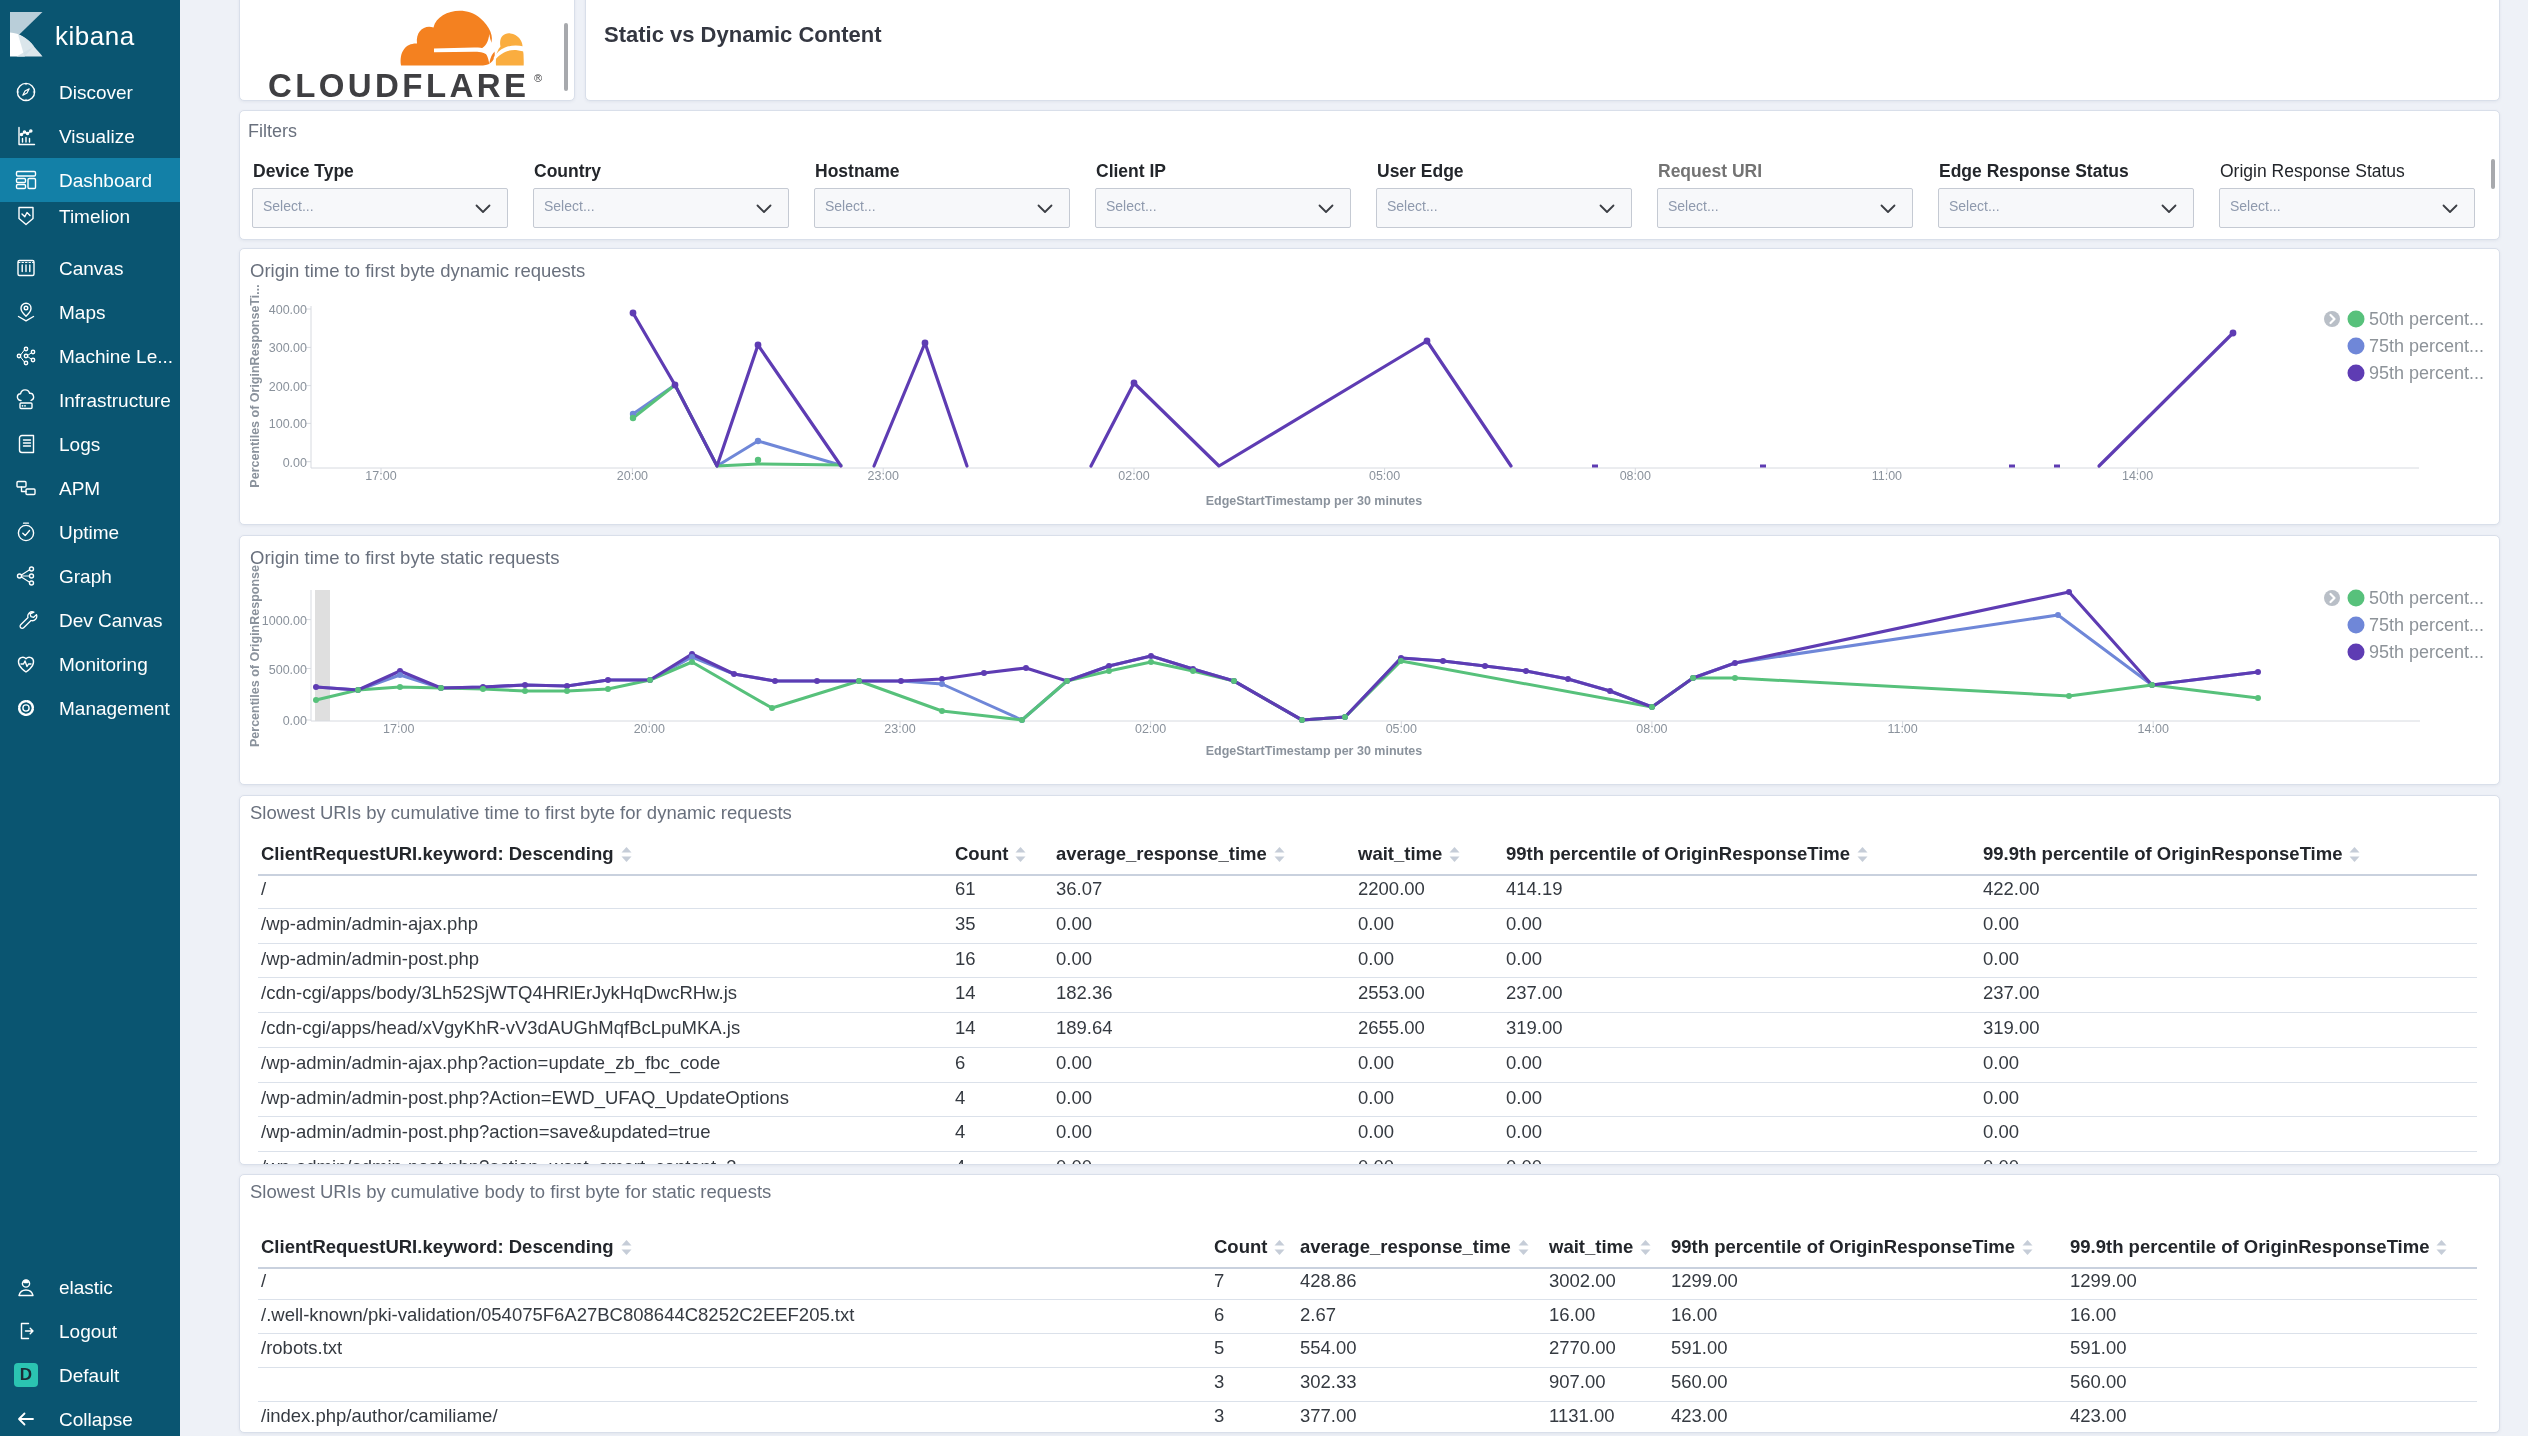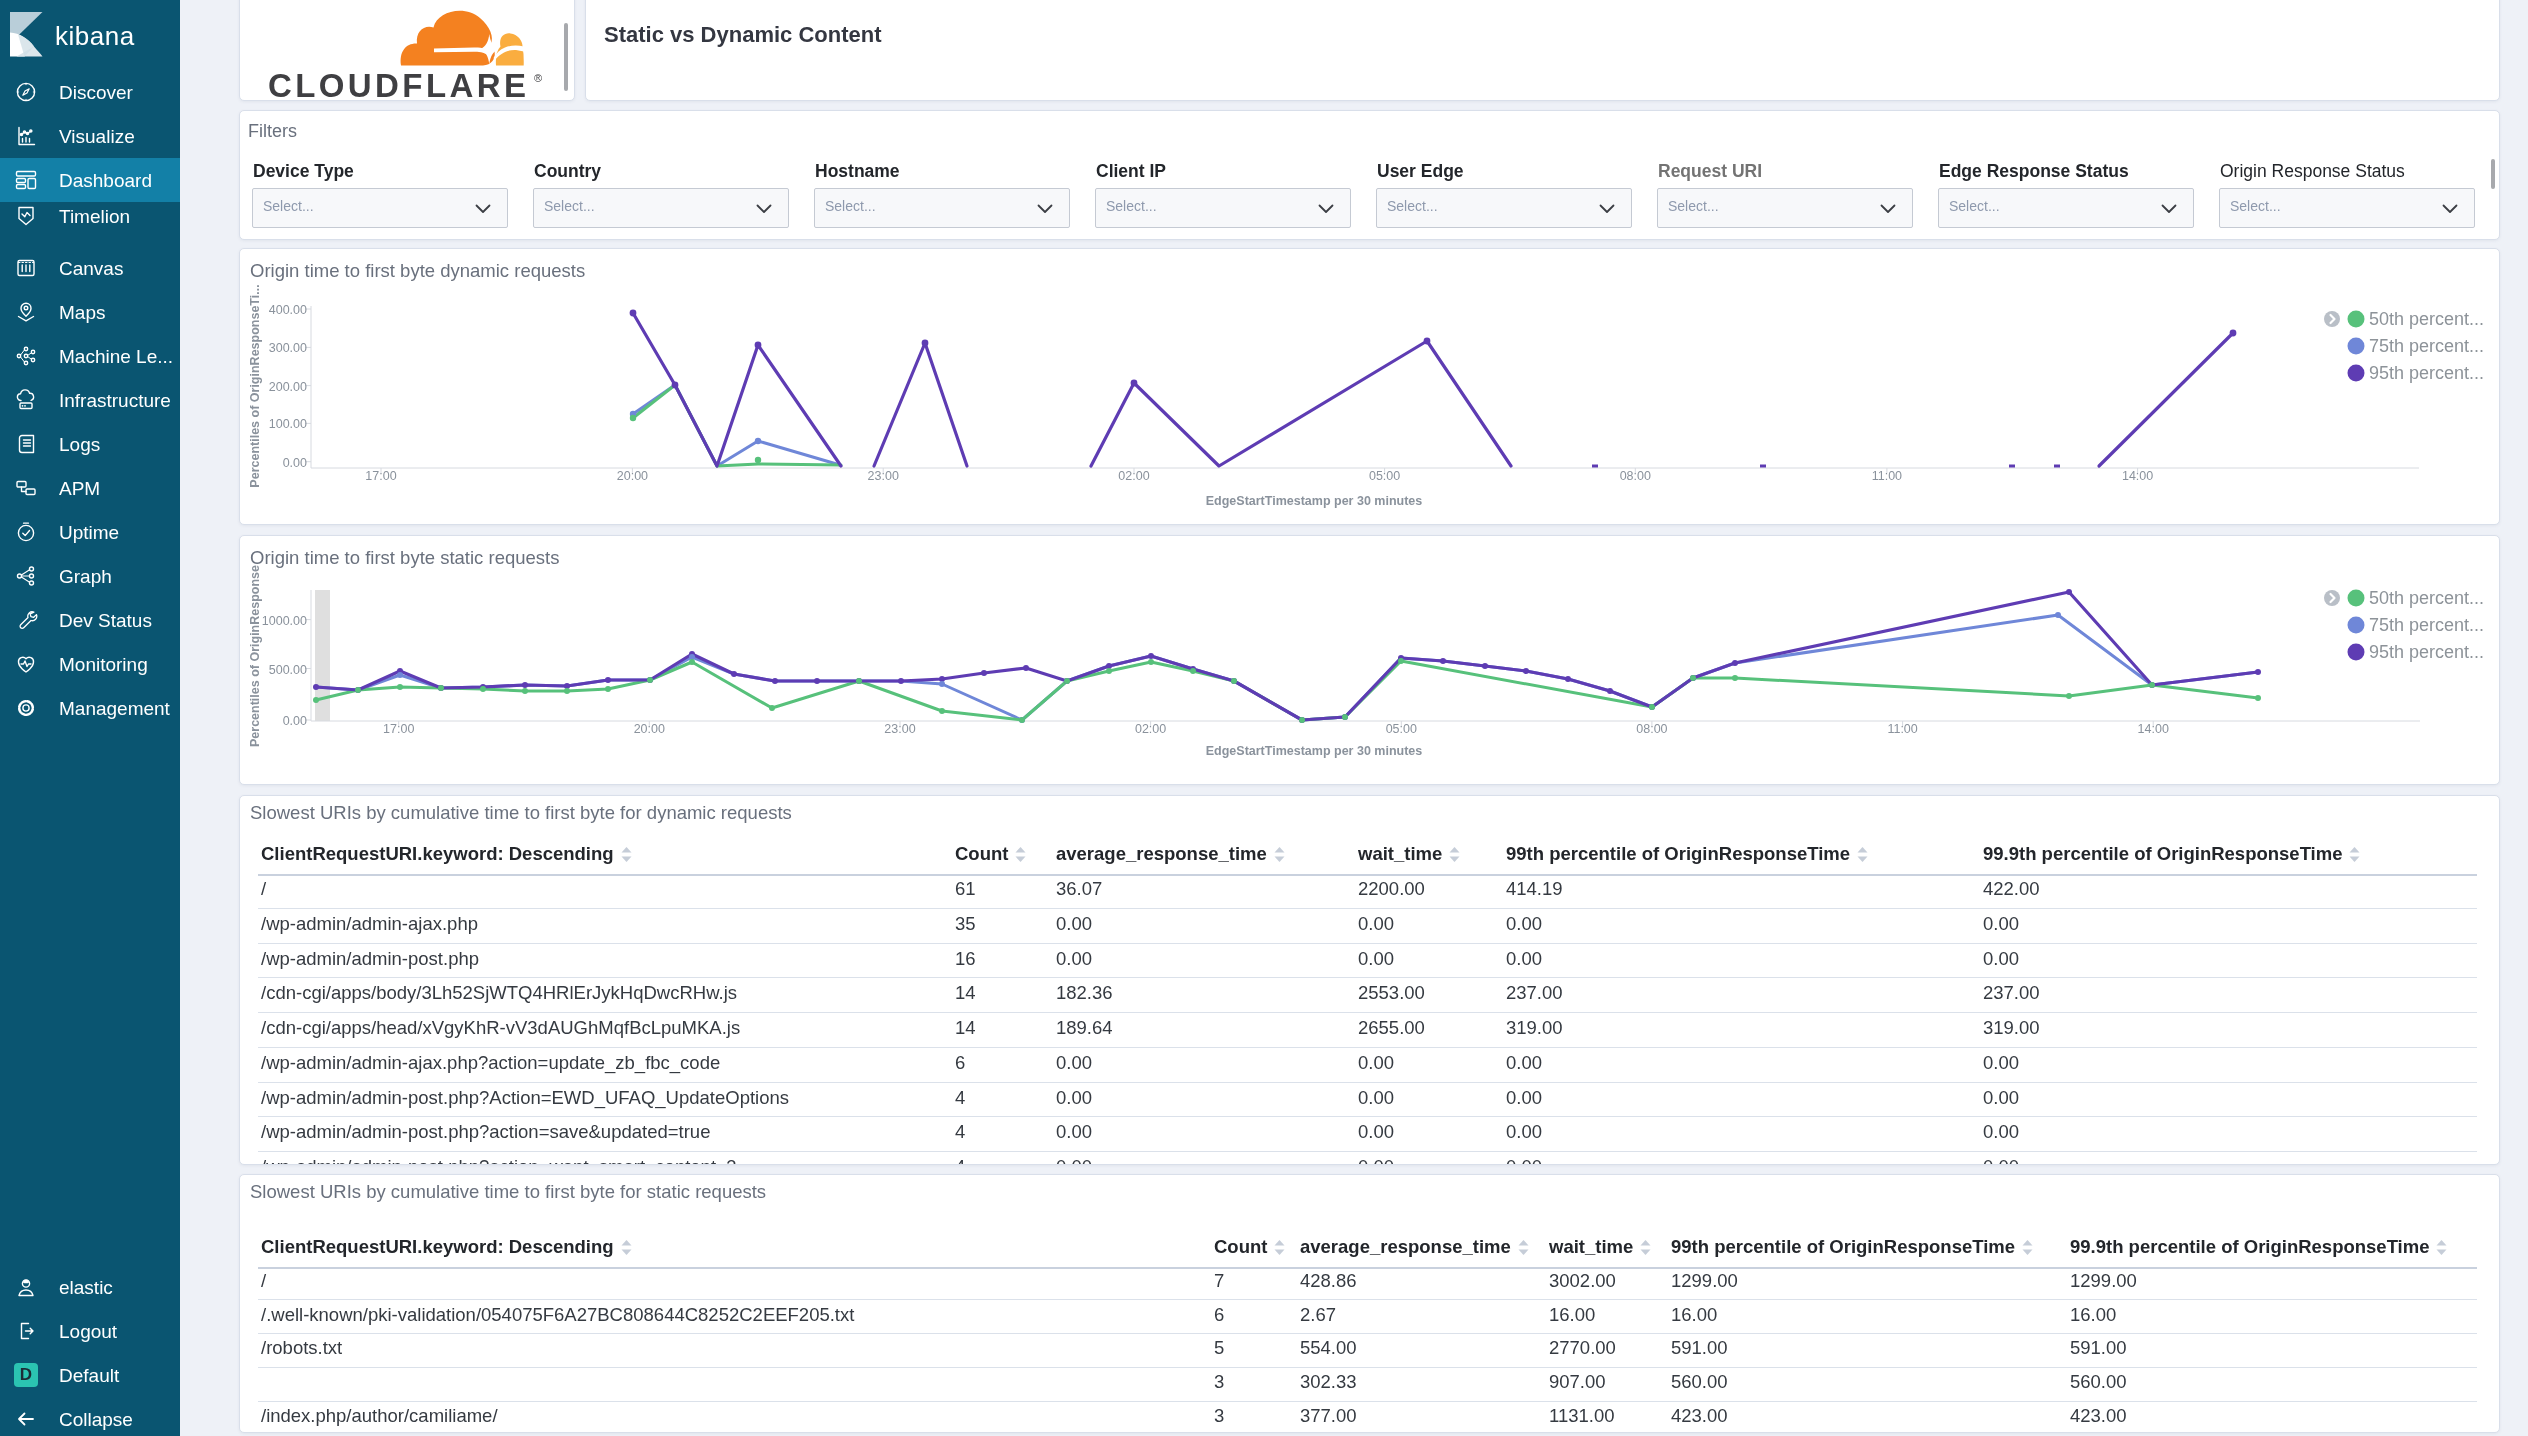--- a/index.html
+++ b/index.html
@@ -132,21 +132,21 @@
           <circle cx="17.5" cy="12" r="2"></circle>
           <circle cx="17.5" cy="19" r="2"></circle>
           <path d="M7.4 11 15.6 5.8M7.5 12h8M7.4 13 15.6 18.2" stroke-width="1.1"></path>
         </svg></span>
       <span class="nlab">Graph</span>
     </div>
 <div class="navitem" style="top:598px">
       <span class="nico"><svg width="24" height="24" viewBox="0 0 24 24" fill="none" stroke="#fff" stroke-width="1.4" stroke-linecap="round" stroke-linejoin="round">
           <path d="M19.9 4.1a4.4 4.4 0 0 0-5.9 5.4L6.7 16.8a2.1 2.1 0 1 0 3 3l7.3-7.3a4.4 4.4 0 0 0 5.4-5.9l-2.7 2.7-2.8-.7-.7-2.8Z" stroke-width="1.3"></path>
         </svg></span>
-      <span class="nlab">Dev Status</span>
+      <span class="nlab">Dev Canvas</span>
     </div>
 <div class="navitem" style="top:642px">
       <span class="nico"><svg width="24" height="24" viewBox="0 0 24 24" fill="none" stroke="#fff" stroke-width="1.4" stroke-linecap="round" stroke-linejoin="round">
           <path d="M12 20s-7.5-4.6-7.5-10A4.3 4.3 0 0 1 12 6.7 4.3 4.3 0 0 1 19.5 10c0 5.4-7.5 10-7.5 10Z"></path>
           <path d="M7 12h2.5l1.5-3 2 5.5 1.5-2.5H17"></path>
         </svg></span>
       <span class="nlab">Monitoring</span>
     </div>
 <div class="navitem" style="top:686px">
       <span class="nico"><svg width="24" height="24" viewBox="0 0 24 24" fill="none" stroke="#fff" stroke-width="1.4" stroke-linecap="round" stroke-linejoin="round">
@@ -522,21 +522,21 @@
 <div class="rrule" style="top:355.125px"></div>
 <div class="td" style="left:21px;top:360px">/wp-admin/admin-post.php?action=want_smart_content_3</div>
 <div class="td" style="left:715px;top:360px">4</div>
 <div class="td" style="left:816px;top:360px">0.00</div>
 <div class="td" style="left:1118px;top:360px">0.00</div>
 <div class="td" style="left:1266px;top:360px">0.00</div>
 <div class="td" style="left:1743px;top:360px">0.00</div>
 
 </div>
 <div class="panel" style="left:239px;top:1174px;width:2261px;height:259px;overflow:hidden">
-<div class="ptitle" style="left:10px;top:6px">Slowest URIs by cumulative time to first byte for static requests</div>
+<div class="ptitle" style="left:10px;top:6px">Slowest URIs by cumulative body to first byte for static requests</div>
 <div class="th" style="left:21px;top:61px">ClientRequestURI.keyword: Descending<svg width="11" height="15" viewBox="0 0 11 15" style="margin-left:7px;vertical-align:-2px">
         <path d="M5.5 0 L10.5 5.4 H0.5 Z" fill="#c6cdd8"></path>
         <path d="M5.5 15 L0.5 9.6 H10.5 Z" fill="#c6cdd8"></path>
       </svg></div>
 <div class="th" style="left:974px;top:61px">Count<svg width="11" height="15" viewBox="0 0 11 15" style="margin-left:7px;vertical-align:-2px">
         <path d="M5.5 0 L10.5 5.4 H0.5 Z" fill="#c6cdd8"></path>
         <path d="M5.5 15 L0.5 9.6 H10.5 Z" fill="#c6cdd8"></path>
       </svg></div>
 <div class="th" style="left:1060px;top:61px">average_response_time<svg width="11" height="15" viewBox="0 0 11 15" style="margin-left:7px;vertical-align:-2px">
         <path d="M5.5 0 L10.5 5.4 H0.5 Z" fill="#c6cdd8"></path>

